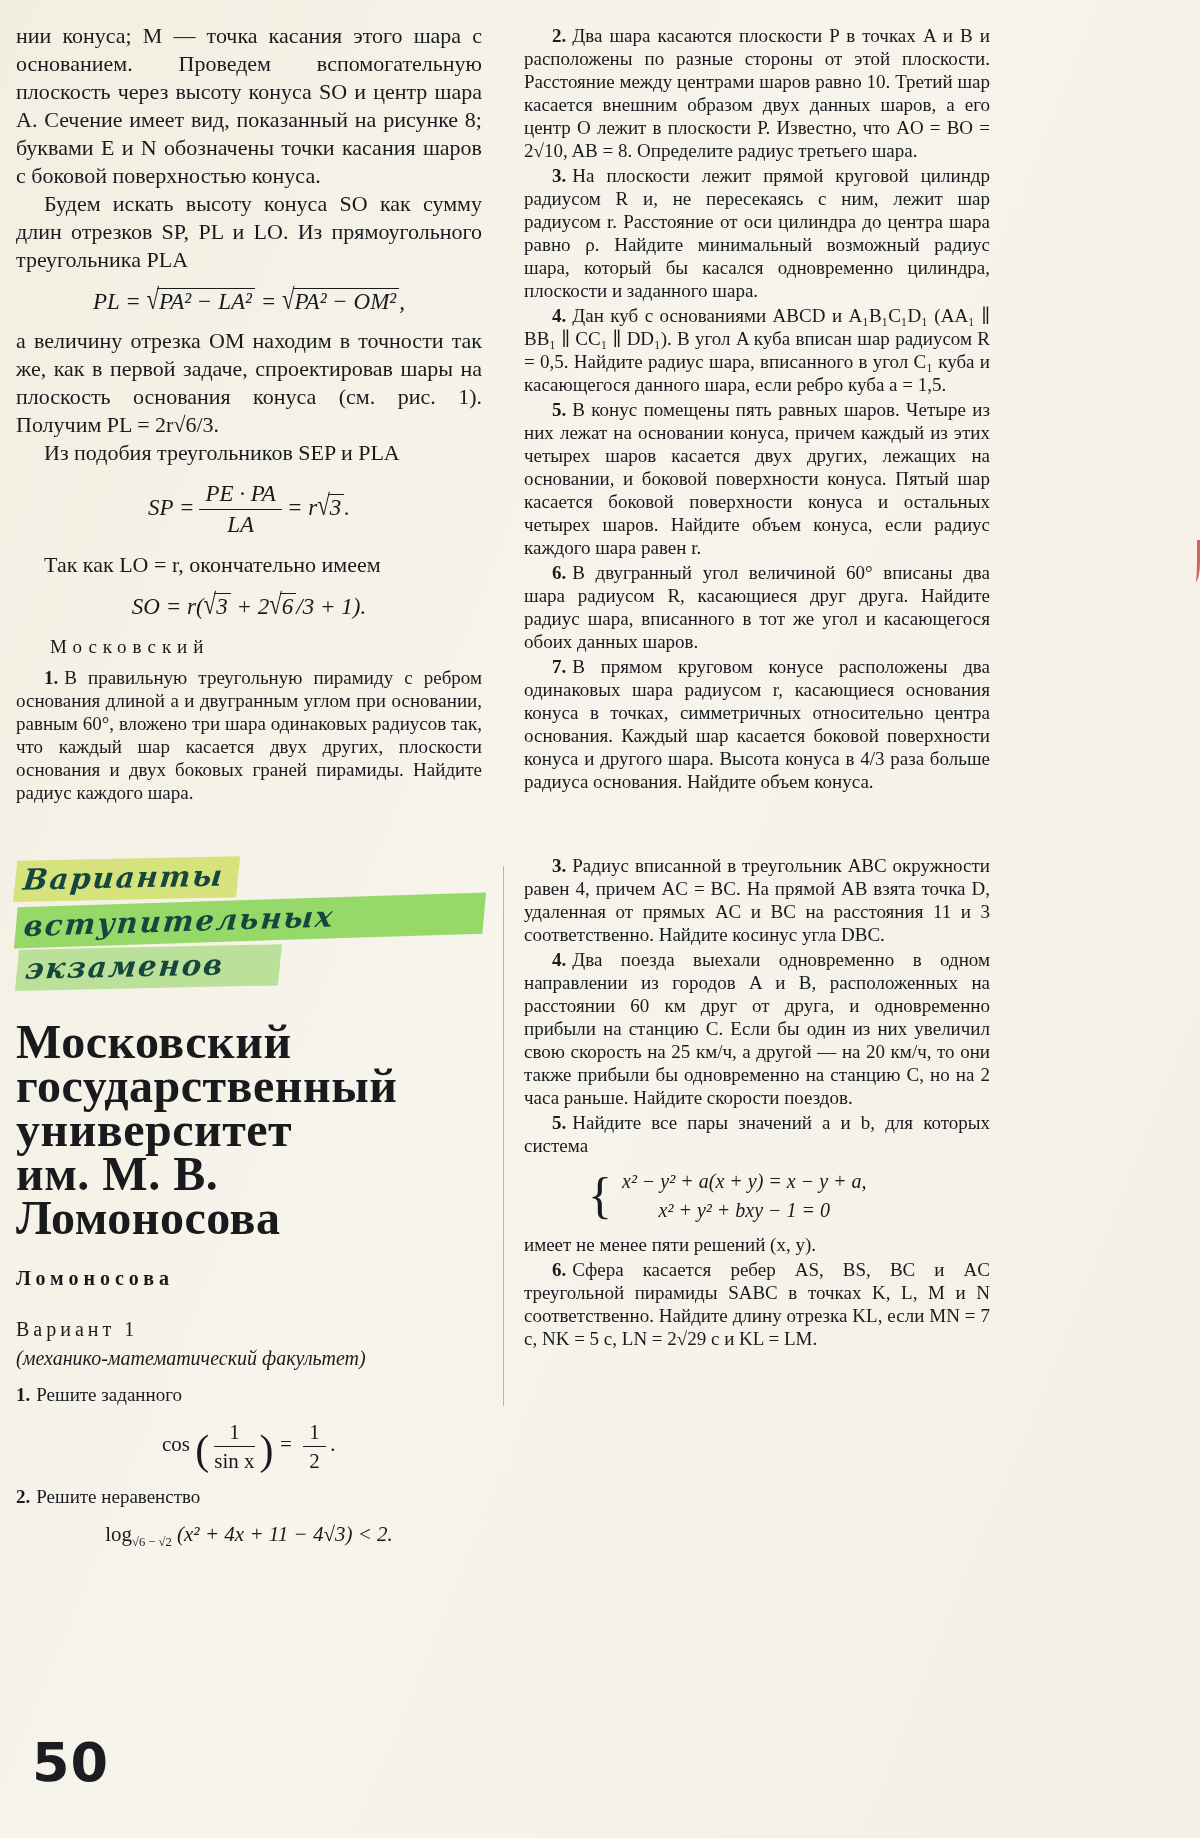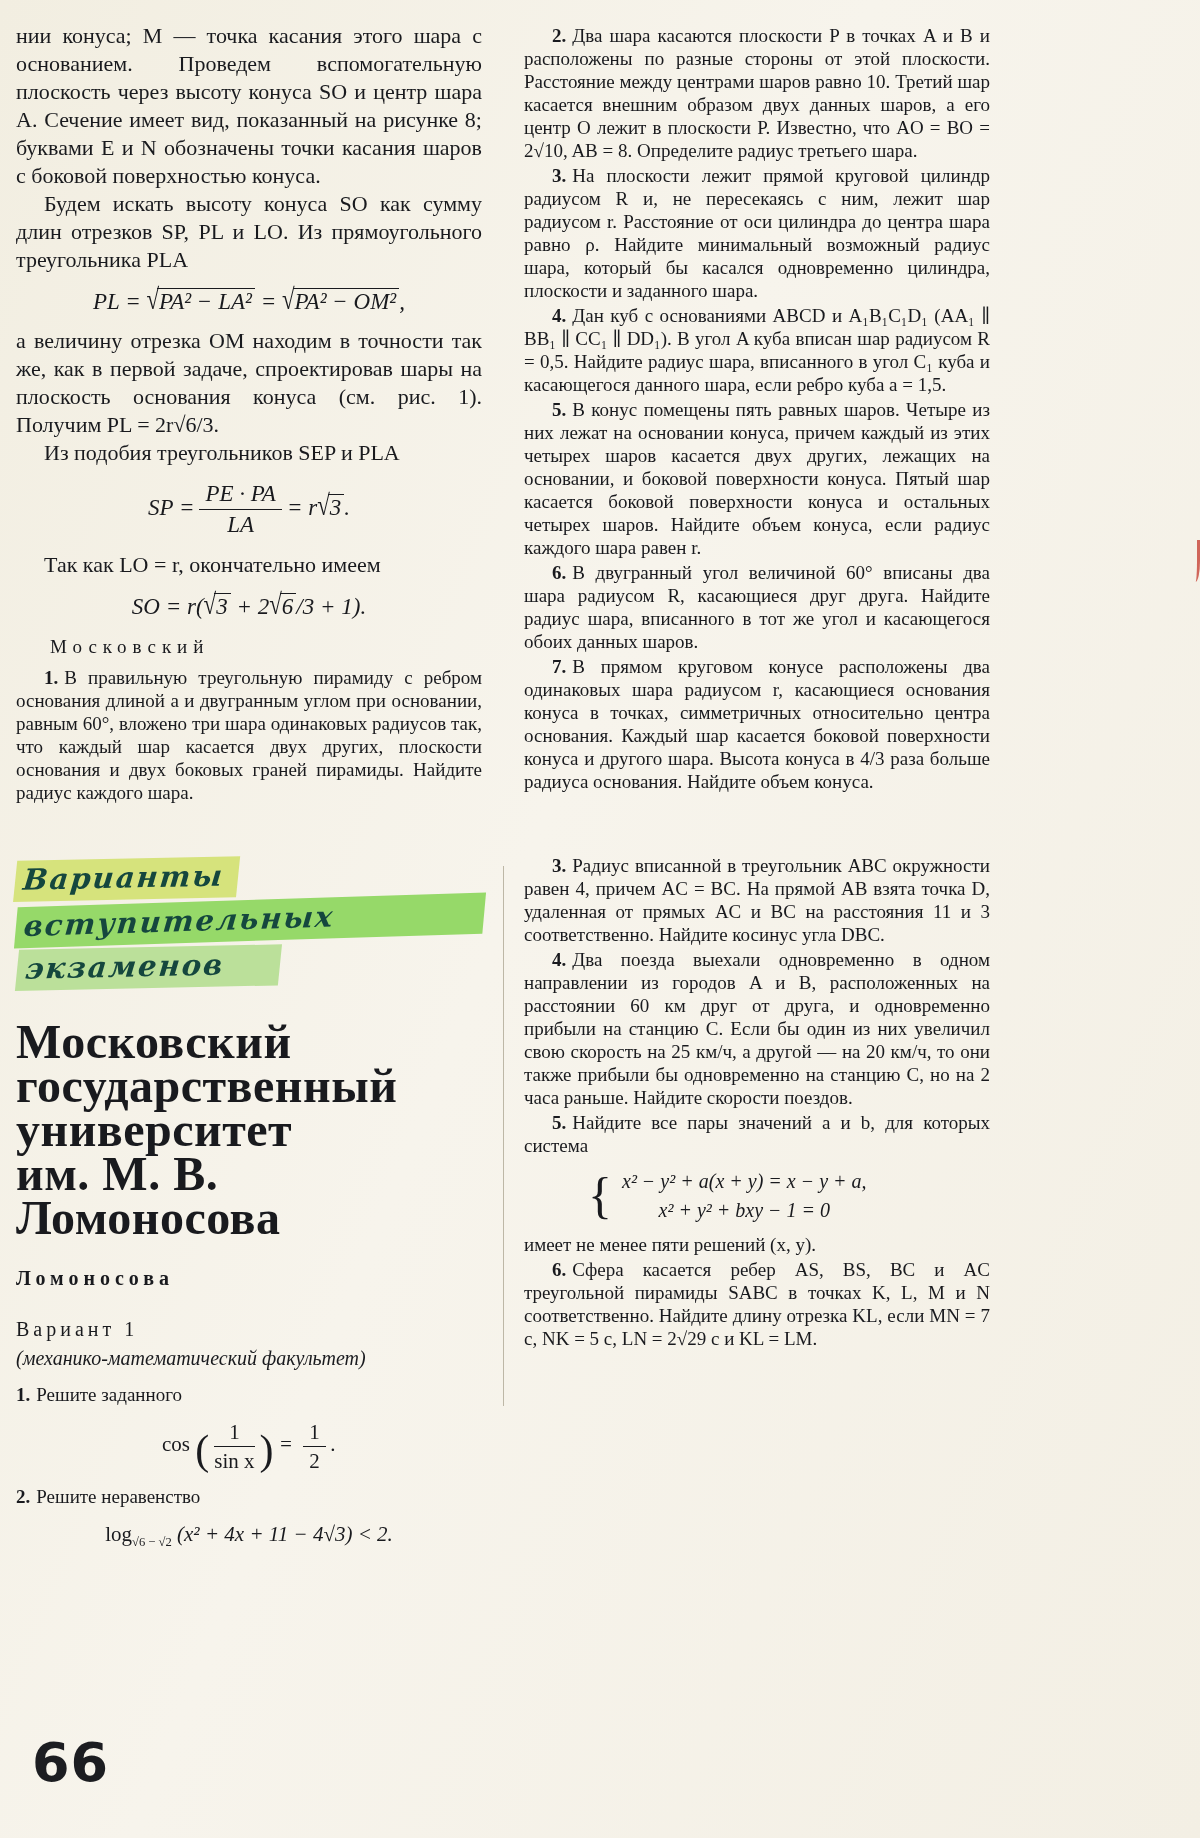--- a/index.html
+++ b/index.html
@@ -156,15 +156,15 @@
           <div>x² + y² + bxy − 1 = 0</div>
         </span>
       </div>
 
       <p class="sm">имеет не менее пяти решений (x, y).</p>
 
       <p class="sm ind prob"><span class="pnum">6.</span><span>Сфера касается ребер AS, BS, BC и AC треугольной пирамиды SABC в точках K, L, M и N соответственно. Найдите длину отрезка KL, если MN = 7 с, NK = 5 с, LN = 2√29 с и KL = LM.</span></p>
     </div>
   </section>
 
-  <div class="pagenum">66</div>
+  <div class="pagenum">50</div>
   <div class="red-mark"></div>
 </div>
 
 </body></html>

